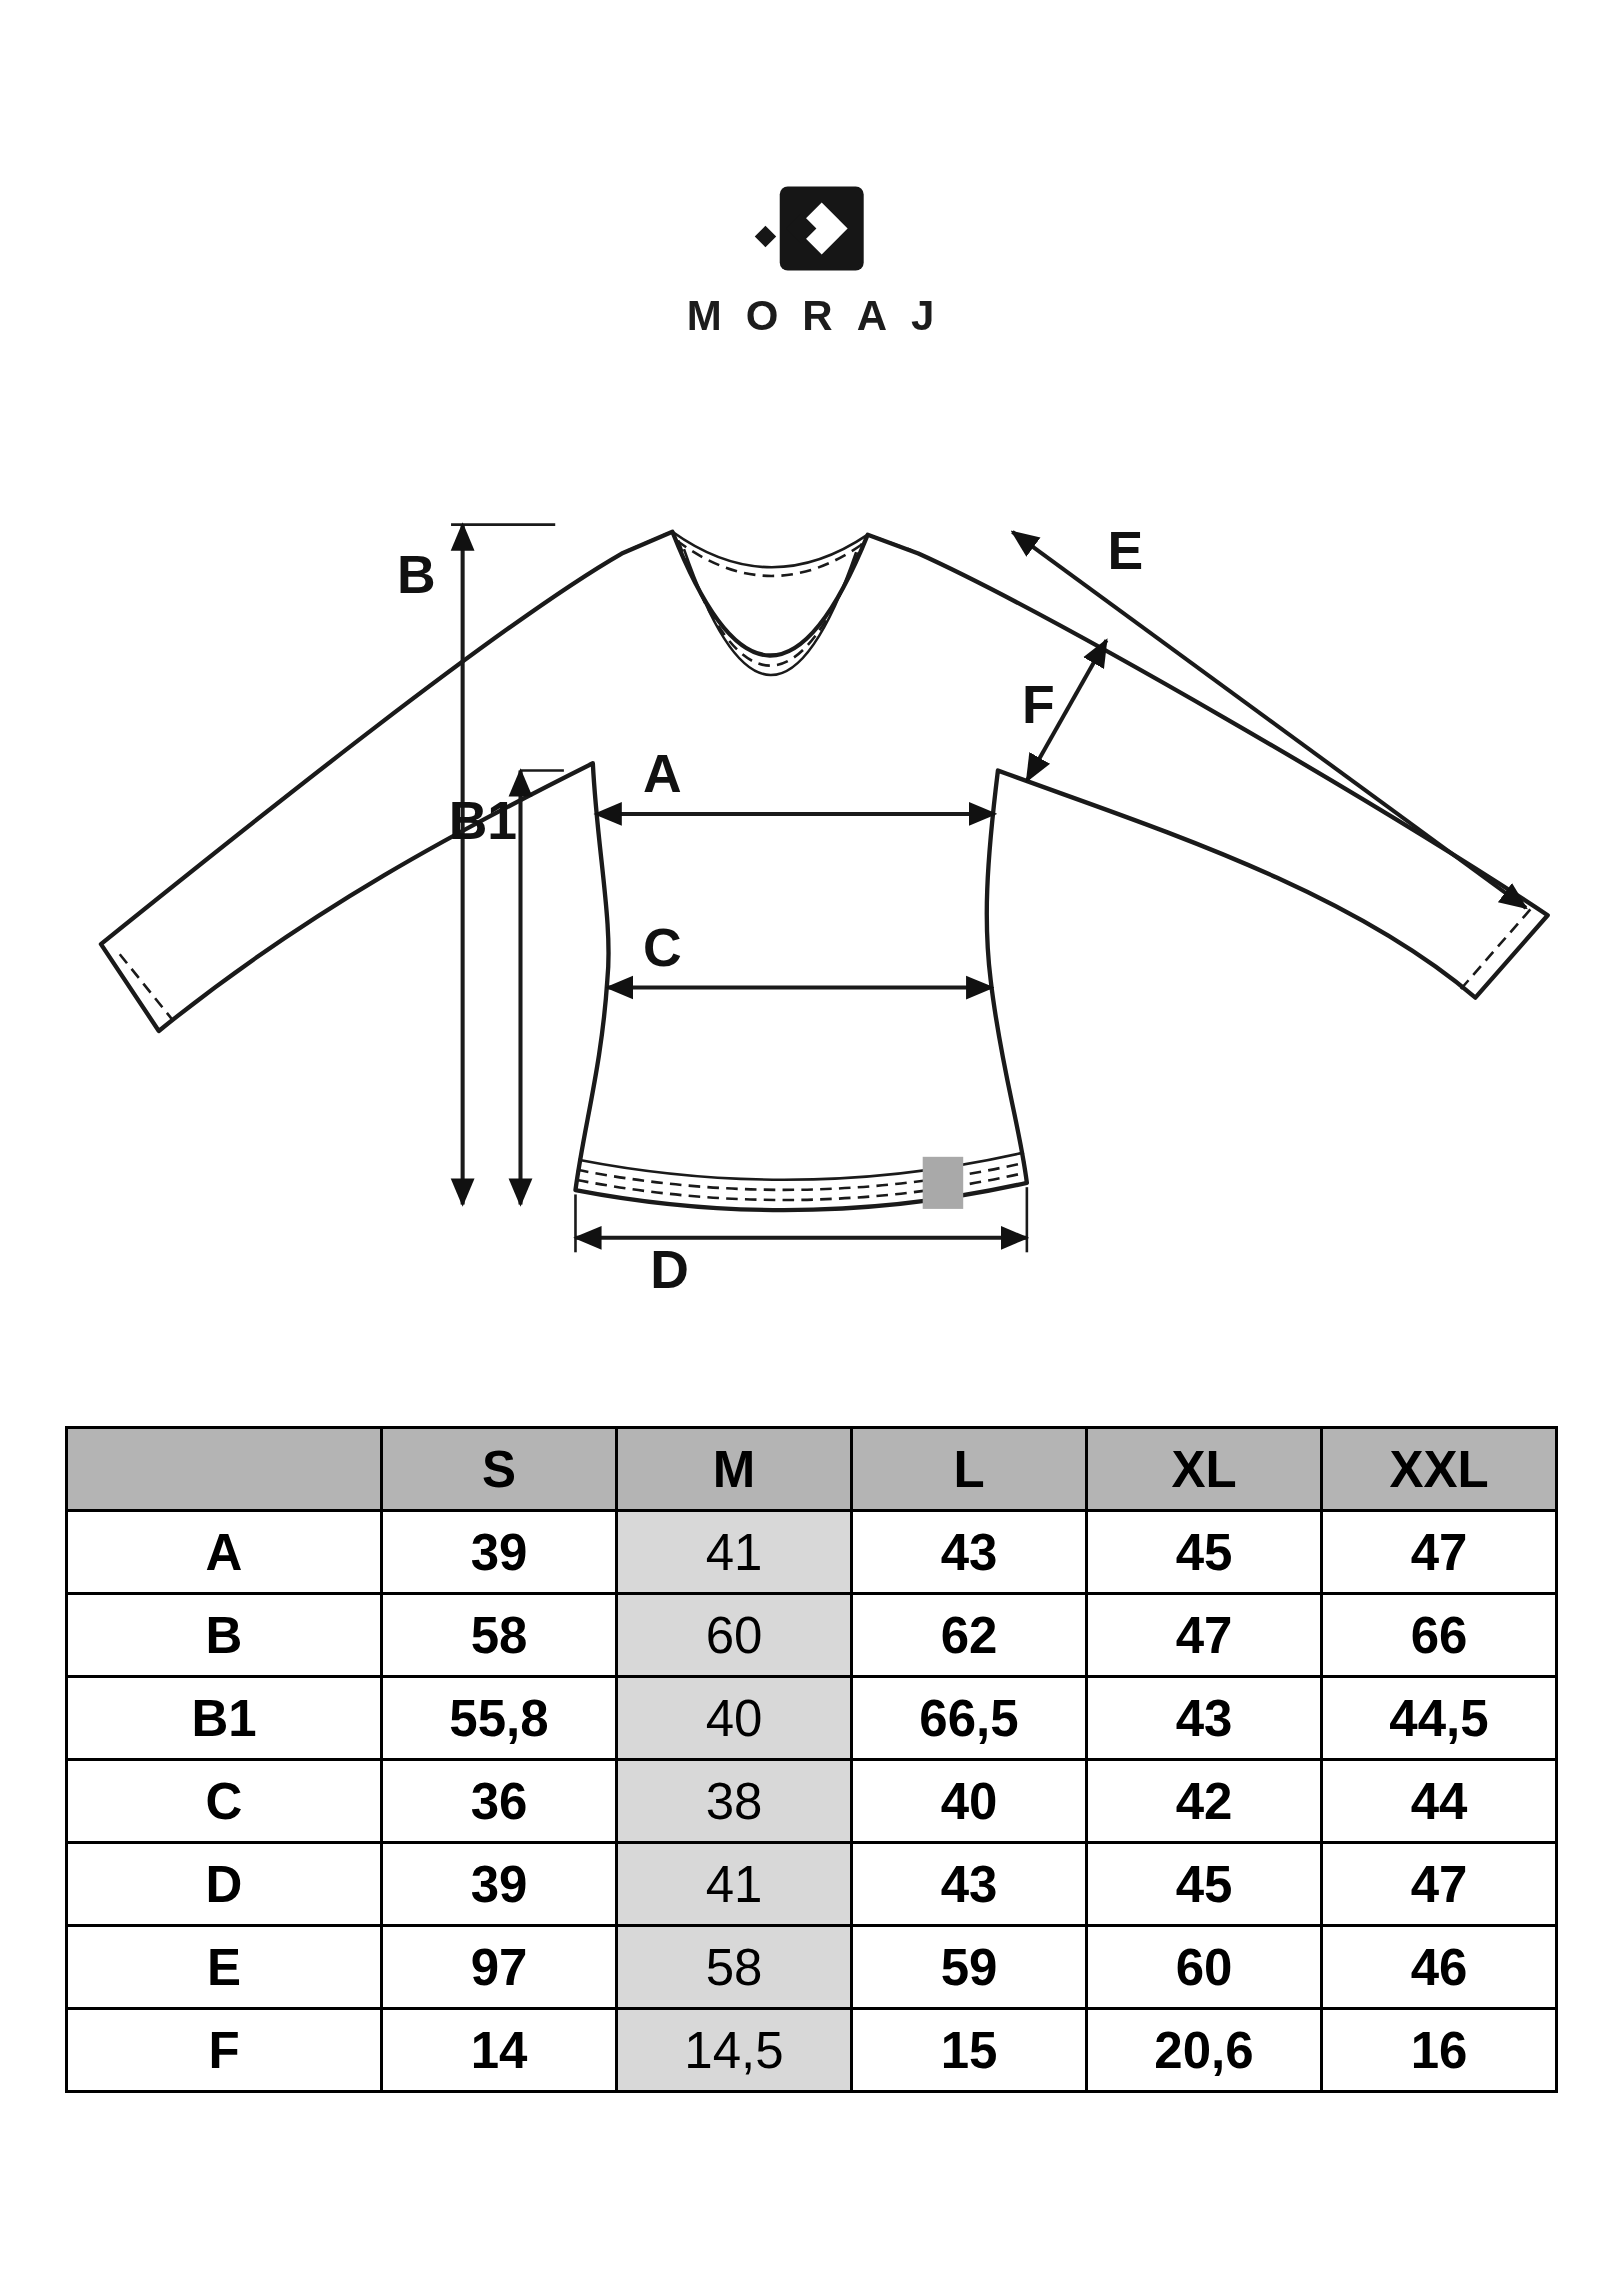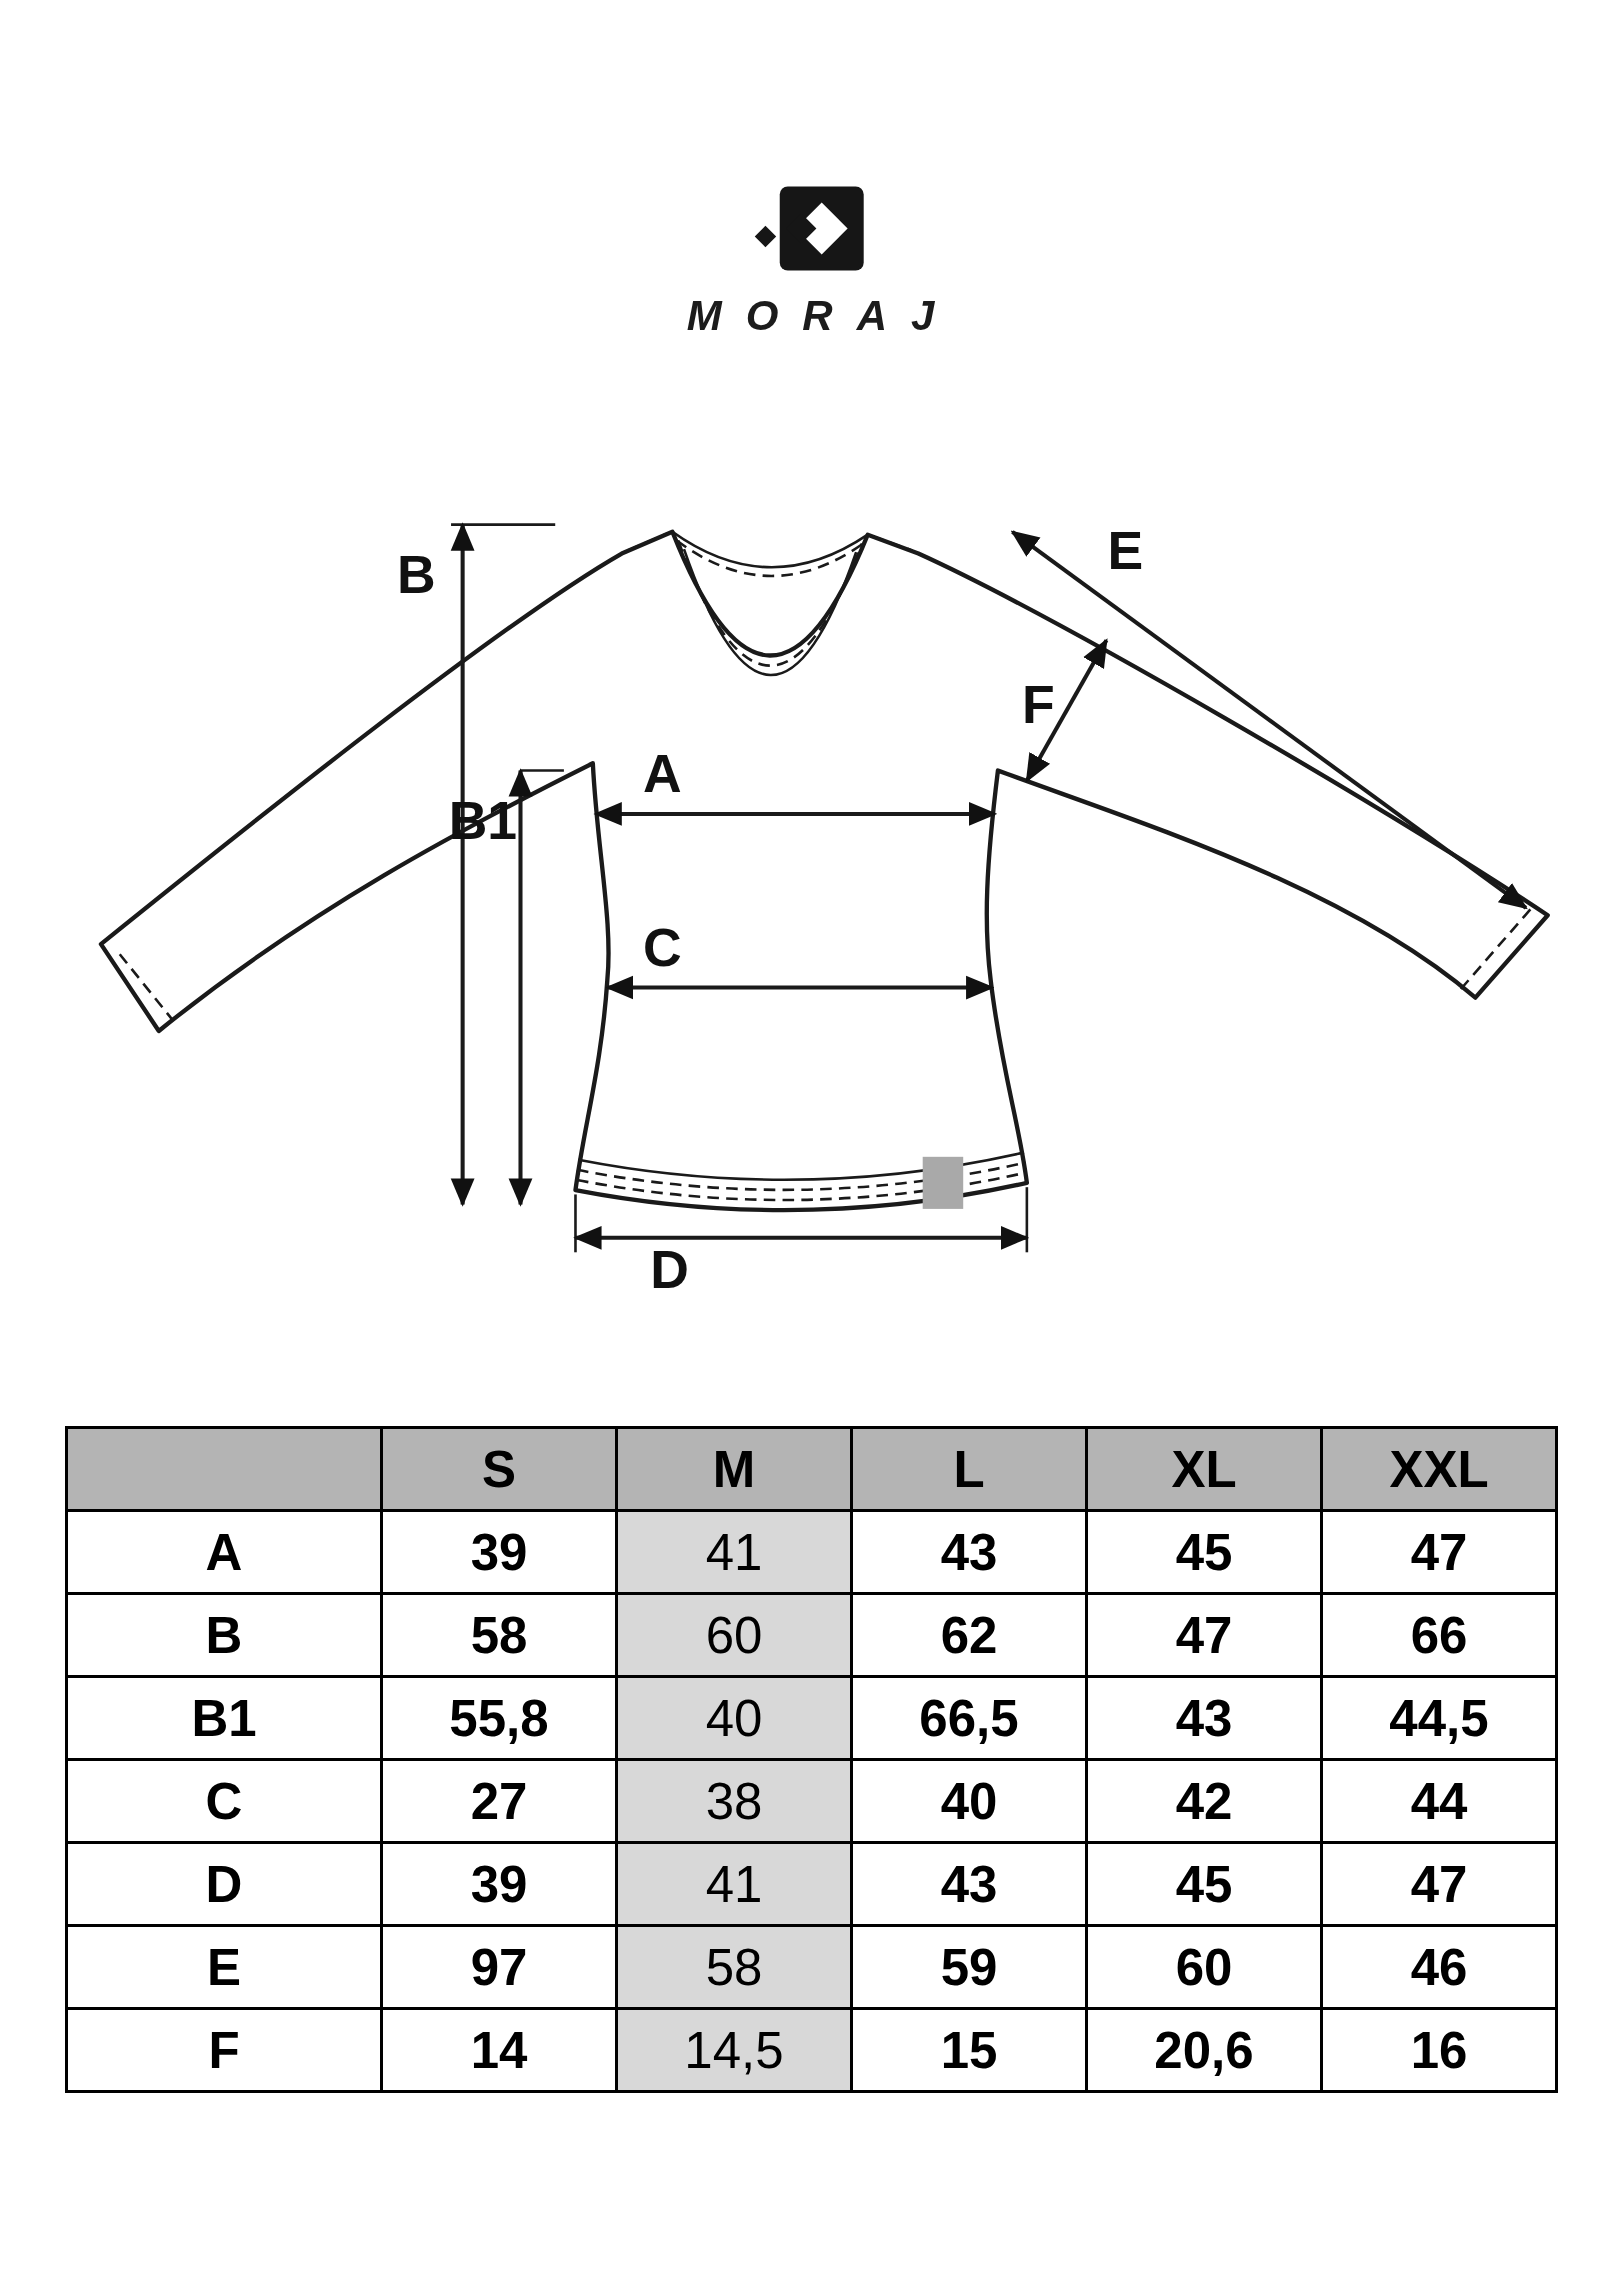--- a/index.html
+++ b/index.html
@@ -10,21 +10,21 @@
     color:#000;
   }
   .page { position:relative; width:1621px; height:2293px; background:#fff; overflow:hidden; }
 
   
   .logo { position:absolute; top:179px; left:0; width:100%; text-align:center; }
   .logo svg { display:block; margin:0 auto; }
   .brand-name {
     margin-top:14.3px;
     font-size:42px; font-weight:bold; color:#1c1c1c;
-    letter-spacing:24px; text-indent:24px;font-style:italic;
+    letter-spacing:24px; text-indent:24px;
   }
 
   
   .shirt-wrap { position:absolute; left:72px; top:488px; width:1522px; height:811px; }
   .shirt-wrap svg { width:100%; height:100%; }
   .outline path { fill:#ffffff; stroke:var(--line-color,#1a1a1a); stroke-width:3; stroke-linejoin:round; }
   .stitch path, .stitch line { fill:none; stroke:var(--line-color,#1a1a1a); stroke-width:1.8; }
   .dashed { stroke-dasharray:8 5; }
   .dims line { stroke:var(--line-color,#1a1a1a); stroke-width:2.8; }
   .dims line.ext { stroke-width:1.8; marker-start:none; marker-end:none; }
@@ -179,21 +179,21 @@
       <tr>
         <th>B1</th>
         <td>55,8</td>
         <td class="hl">40</td>
         <td>66,5</td>
         <td>43</td>
         <td>44,5</td>
       </tr>
       <tr>
         <th>C</th>
-        <td>27</td>
+        <td>36</td>
         <td class="hl">38</td>
         <td>40</td>
         <td>42</td>
         <td>44</td>
       </tr>
       <tr>
         <th>D</th>
         <td>39</td>
         <td class="hl">41</td>
         <td>43</td>

